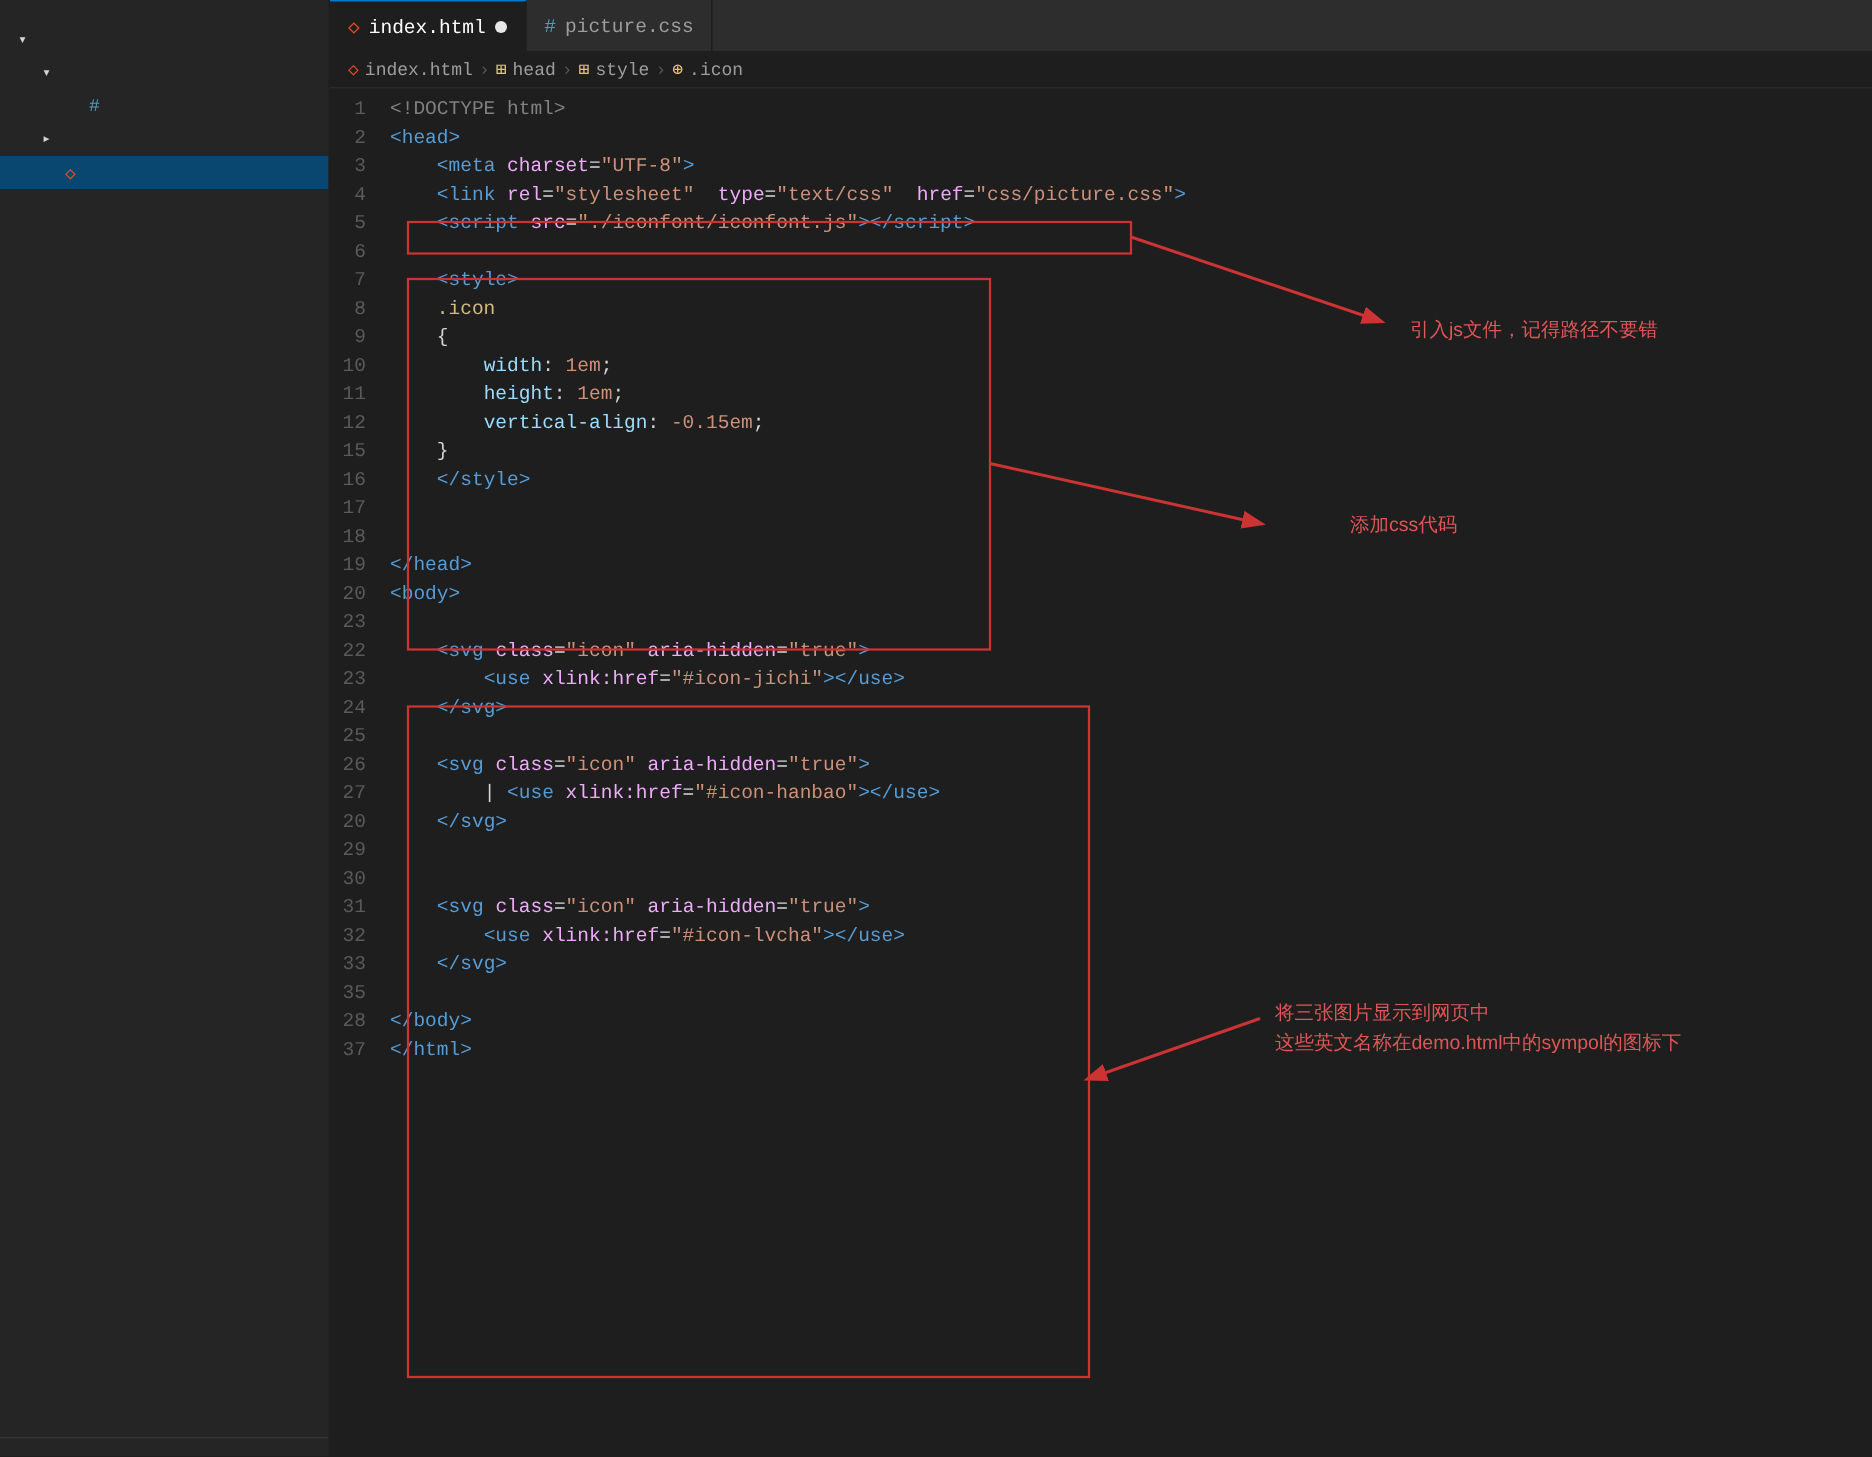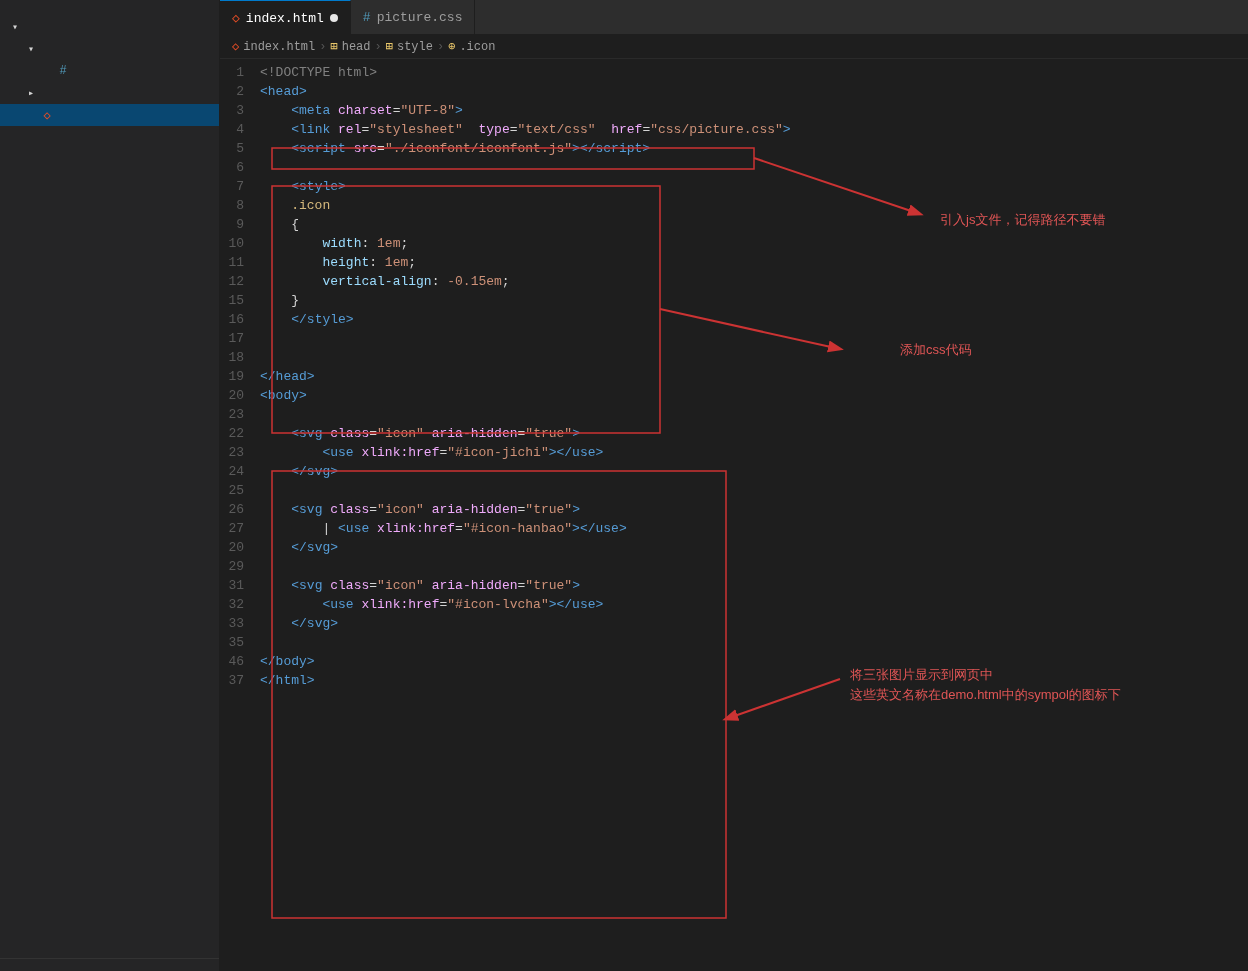--- a/index.html
+++ b/index.html
@@ -389,37 +389,41 @@
           </div>
           <div class="code-line">
             <span class="line-num">20</span>
             <span class="line-content"><span class="c-text">    </span><span class="c-tag">&lt;/</span><span class="c-tag">svg</span><span class="c-tag">&gt;</span></span>
           </div>
           <div class="code-line">
             <span class="line-num">29</span>
             <span class="line-content"></span>
           </div>
           <div class="code-line">
+            <span class="line-num">30</span>
+            <span class="line-content"></span>
+          </div>
+          <div class="code-line">
             <span class="line-num">31</span>
             <span class="line-content"><span class="c-text">    </span><span class="c-tag">&lt;</span><span class="c-tag">svg</span><span class="c-text"> </span><span class="c-attr">class</span><span class="c-punc">=</span><span class="c-val">"icon"</span><span class="c-text"> </span><span class="c-attr">aria-hidden</span><span class="c-punc">=</span><span class="c-val">"true"</span><span class="c-tag">&gt;</span></span>
           </div>
           <div class="code-line">
             <span class="line-num">32</span>
             <span class="line-content"><span class="c-text">        </span><span class="c-tag">&lt;</span><span class="c-tag">use</span><span class="c-text"> </span><span class="c-attr">xlink:href</span><span class="c-punc">=</span><span class="c-val">"#icon-lvcha"</span><span class="c-tag">&gt;&lt;/</span><span class="c-tag">use</span><span class="c-tag">&gt;</span></span>
           </div>
           <div class="code-line">
             <span class="line-num">33</span>
             <span class="line-content"><span class="c-text">    </span><span class="c-tag">&lt;/</span><span class="c-tag">svg</span><span class="c-tag">&gt;</span></span>
           </div>
           <div class="code-line">
             <span class="line-num">35</span>
             <span class="line-content"></span>
           </div>
           <div class="code-line">
-            <span class="line-num">46</span>
+            <span class="line-num">28</span>
             <span class="line-content"><span class="c-tag">&lt;/</span><span class="c-tag">body</span><span class="c-tag">&gt;</span></span>
           </div>
           <div class="code-line">
             <span class="line-num">37</span>
             <span class="line-content"><span class="c-tag">&lt;/</span><span class="c-tag">html</span><span class="c-tag">&gt;</span></span>
           </div>
         </div>
     </div>
 
     <svg class="annotations" id="annotations-svg" style="top: 0px; left: 0px; width: 1028px; height: 711px;">

